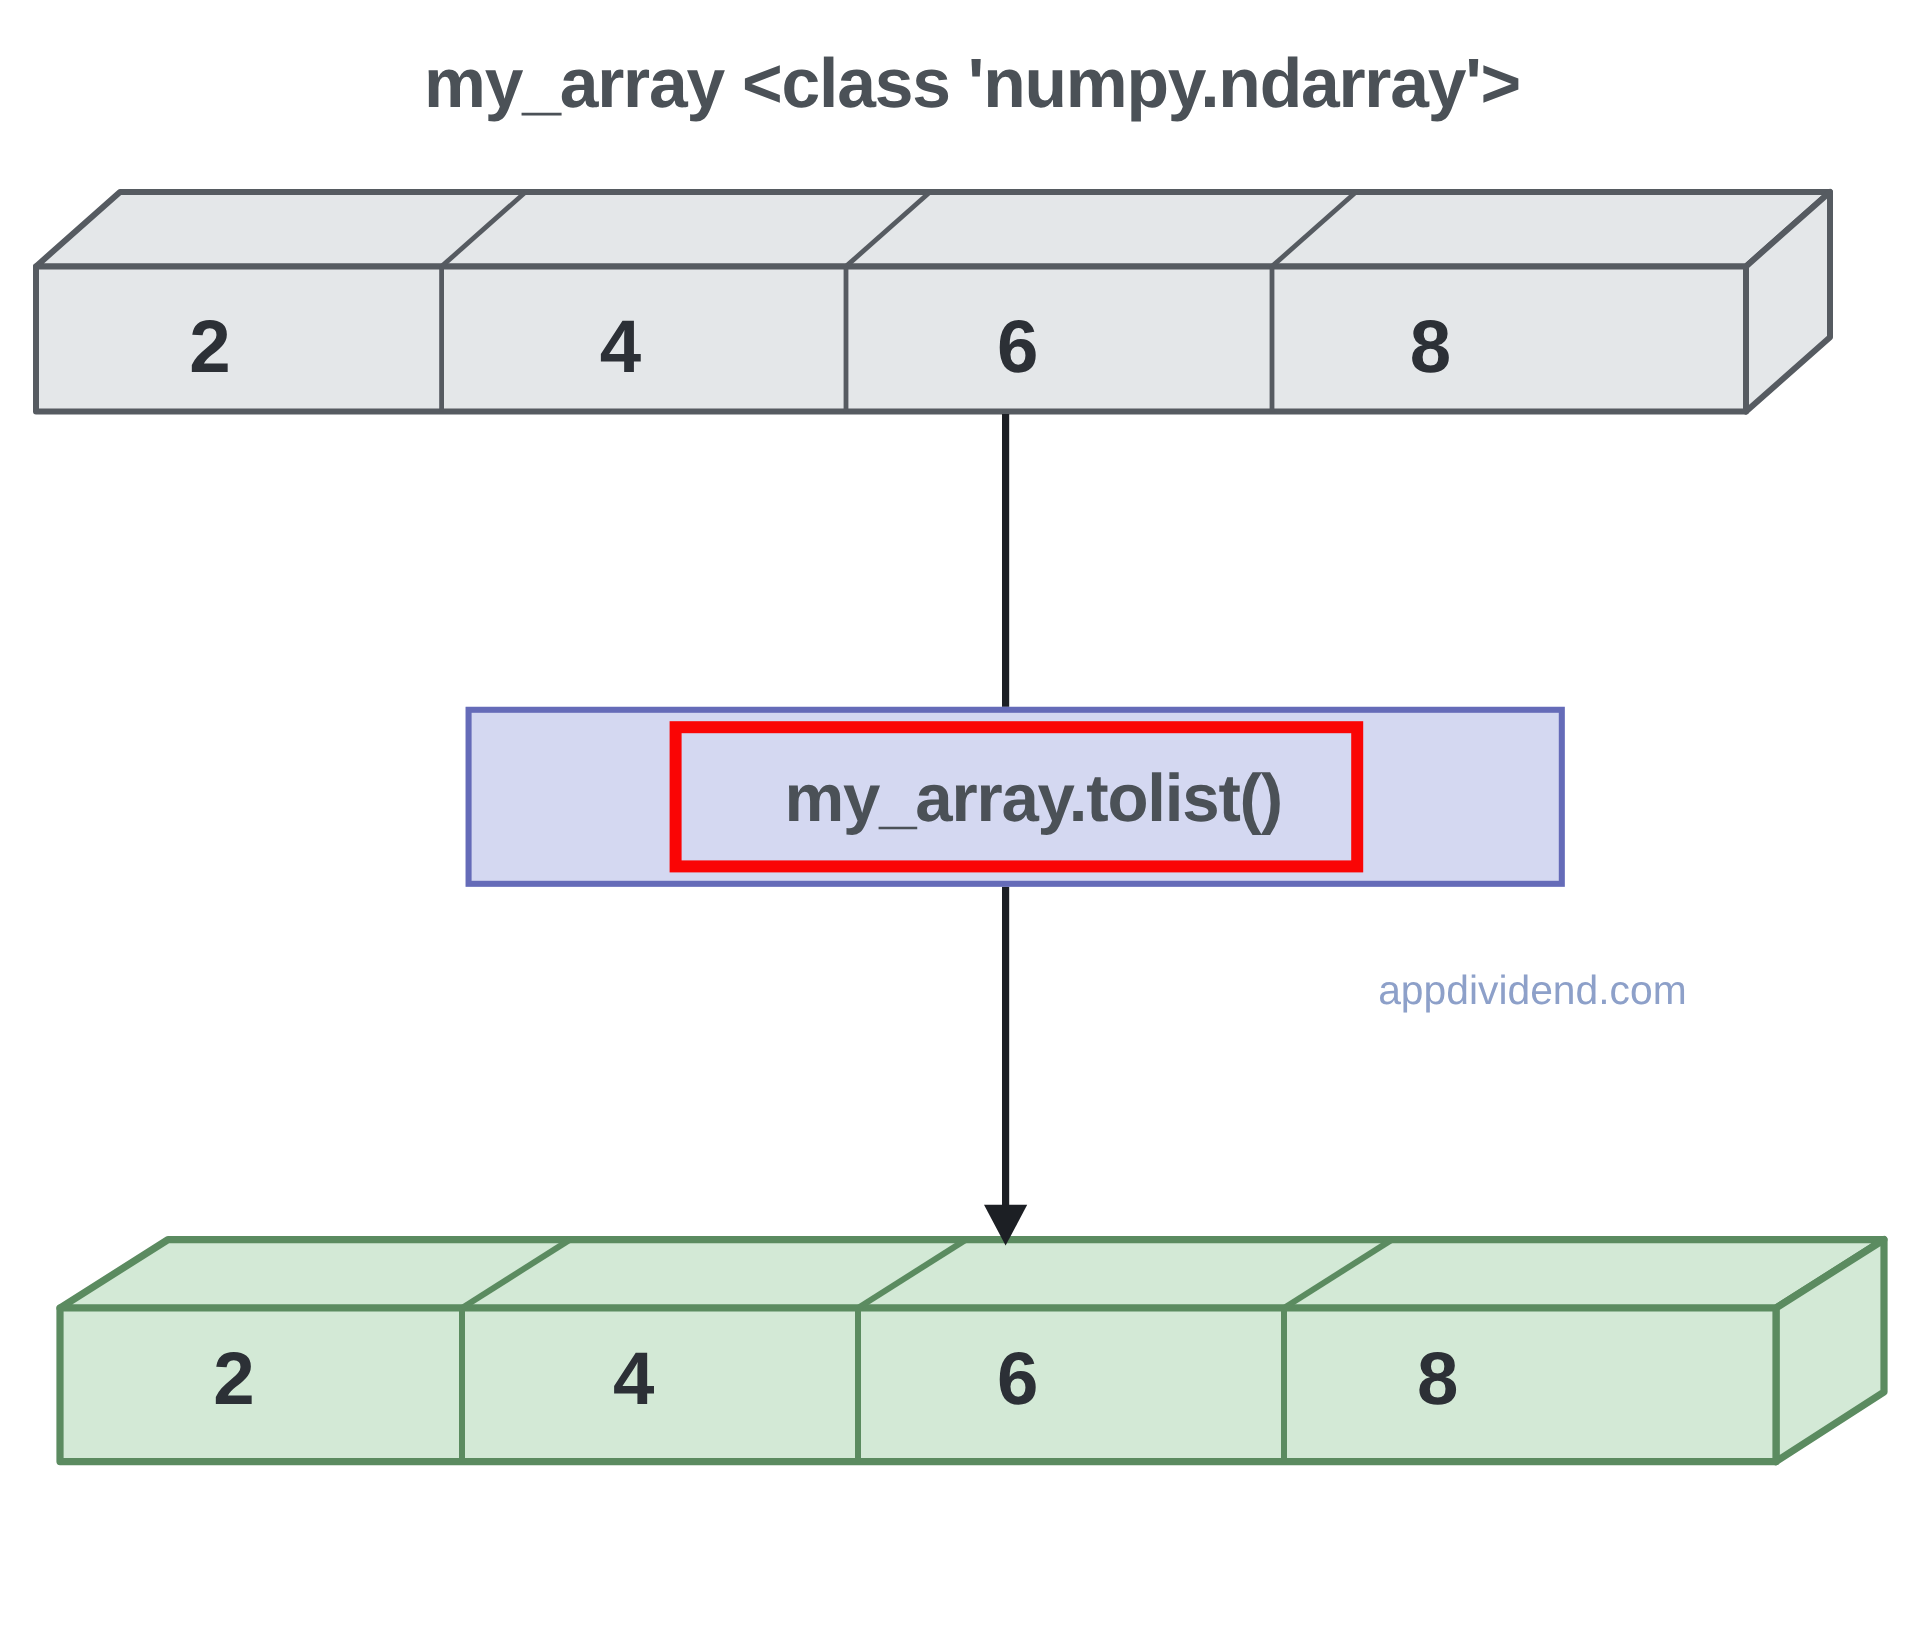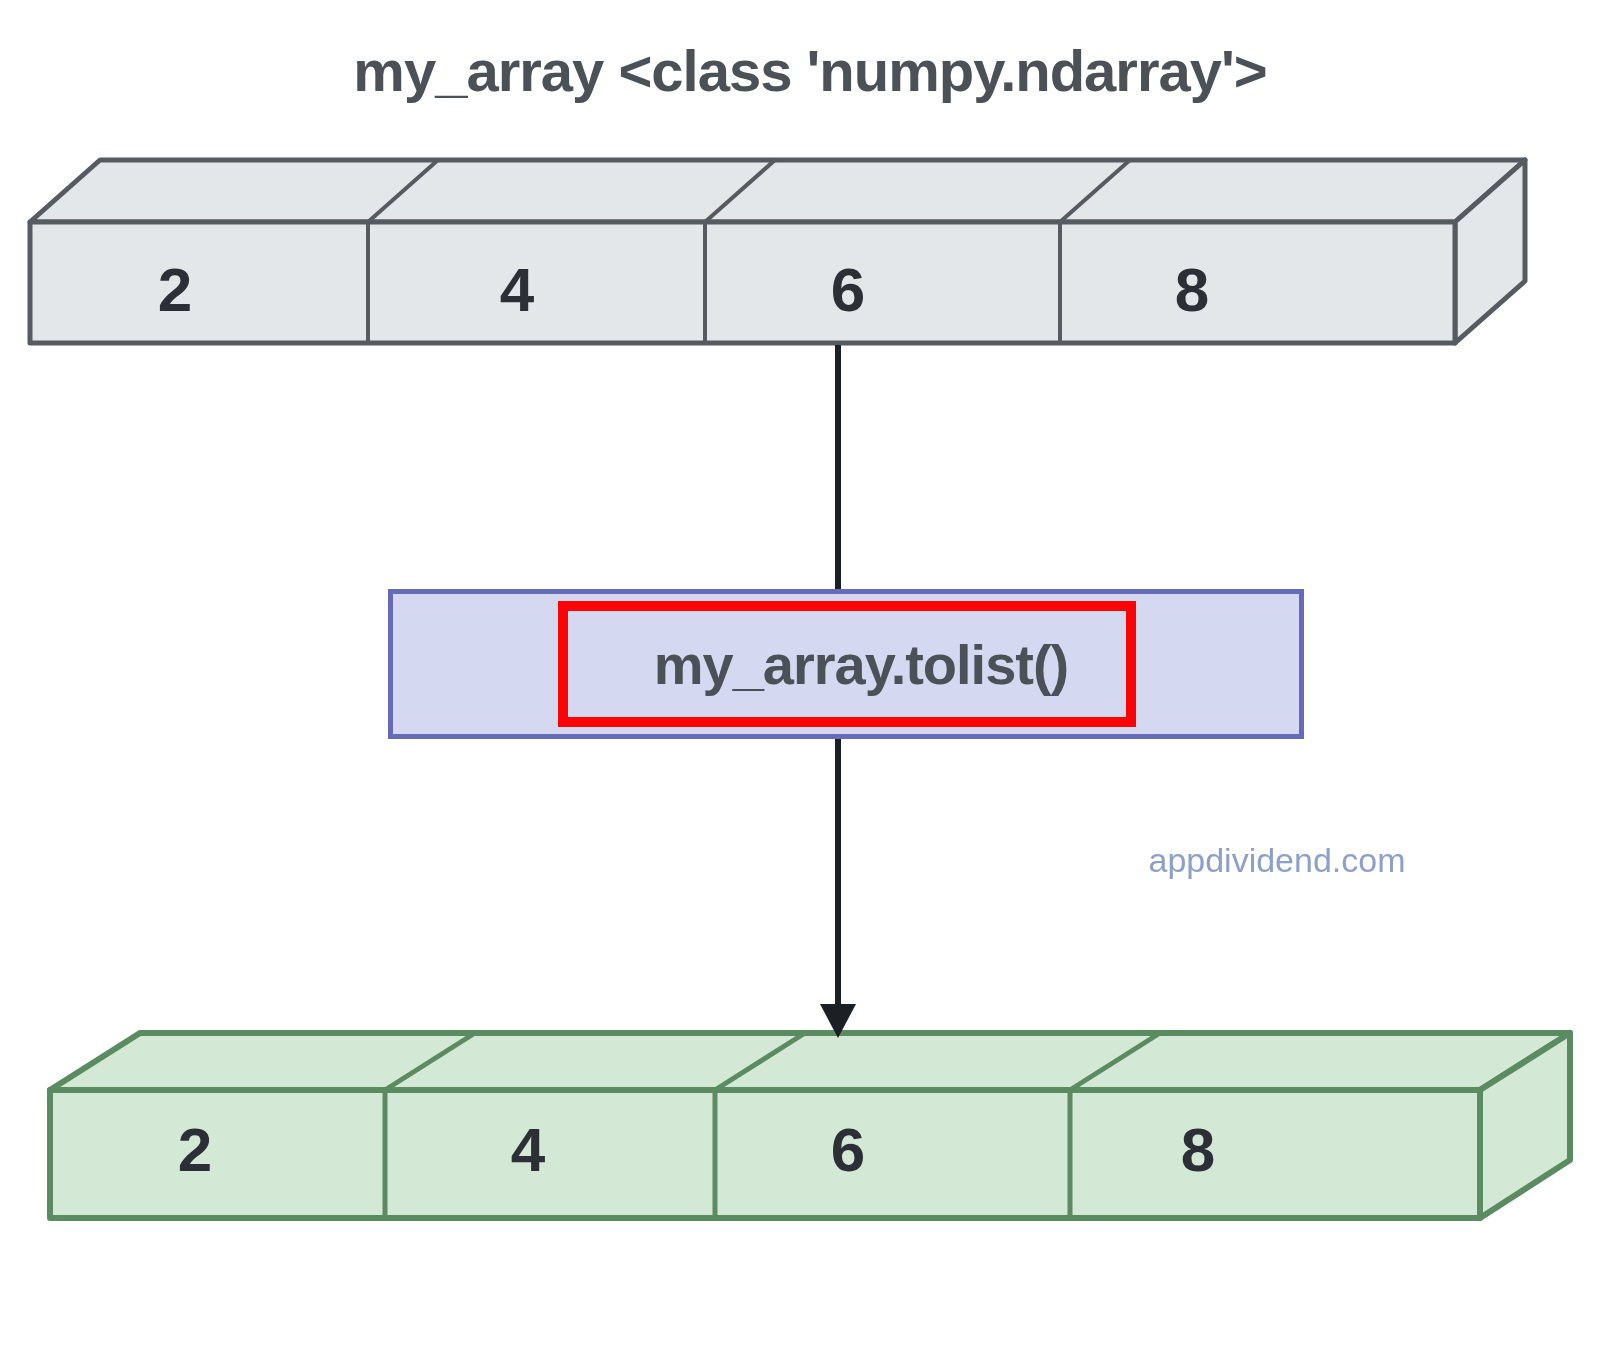--- a/index.html
+++ b/index.html
@@ -29,21 +29,21 @@
     position:absolute;left:558px;top:601px;width:578px;height:126px;
     border:10px solid var(--highlight);box-sizing:border-box;
     display:flex;align-items:center;justify-content:center;padding-left:28px;
   }
   .op-code{
     font-size:56px;font-weight:700;letter-spacing:-1px;color:var(--title);
     white-space:nowrap;
   }
 
   .watermark{
-    position:absolute;left:1277px;top:860px;transform:translate(-50%,-50%);
+    position:absolute;left:1277px;top:826px;transform:translate(-50%,-50%);
     font-size:34px;font-weight:400;color:var(--watermark);white-space:nowrap;
   }
 
   .gray-face{fill:var(--gray-fill);stroke:var(--gray-stroke);stroke-width:5;stroke-linejoin:round;}
   .gray-divider{stroke:var(--gray-stroke);stroke-width:4;fill:none;}
   .green-face{fill:var(--green-fill);stroke:var(--green-stroke);stroke-width:6;stroke-linejoin:round;}
   .green-divider{stroke:var(--green-stroke);stroke-width:5;fill:none;}
   .arrow-line{stroke:var(--arrow);stroke-width:6;fill:none;}
   .arrow-head{fill:var(--arrow);stroke:none;}
 </style>

